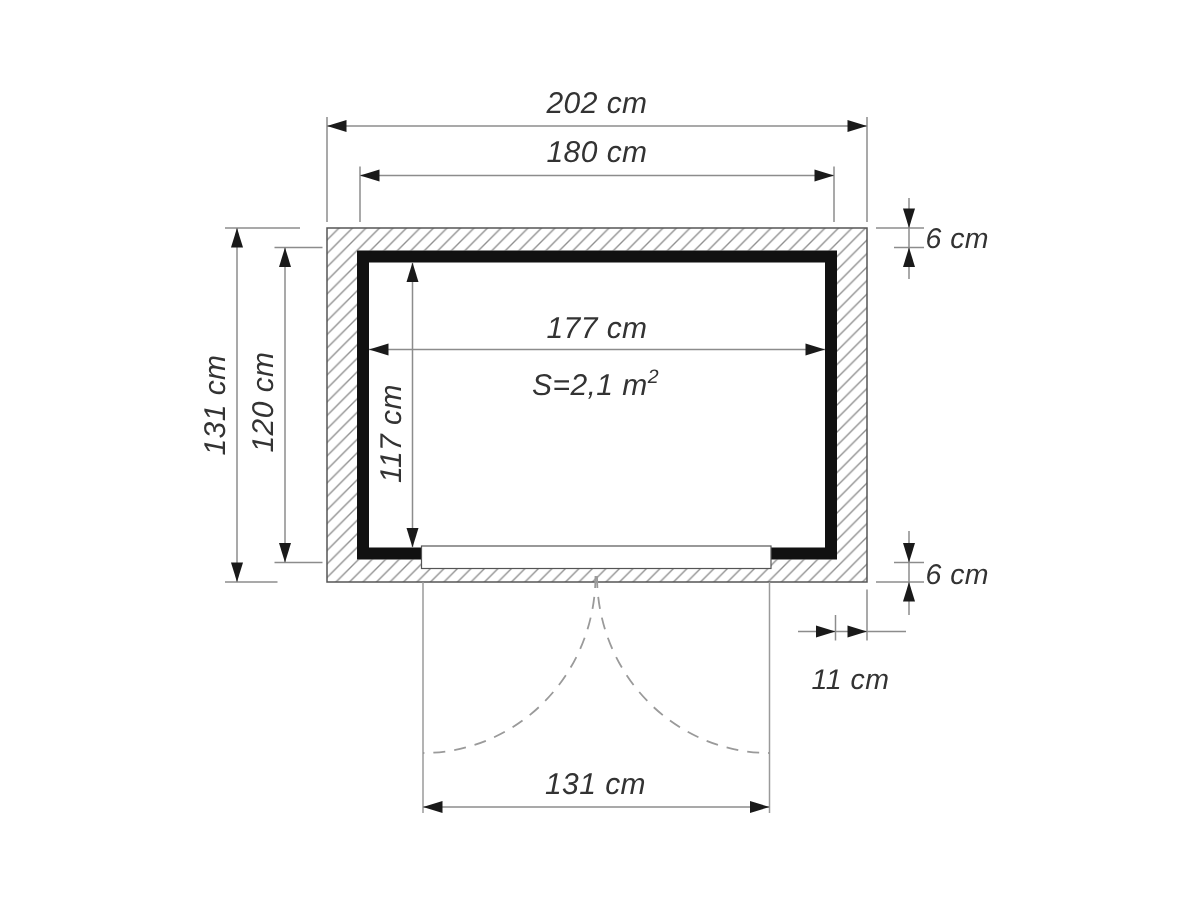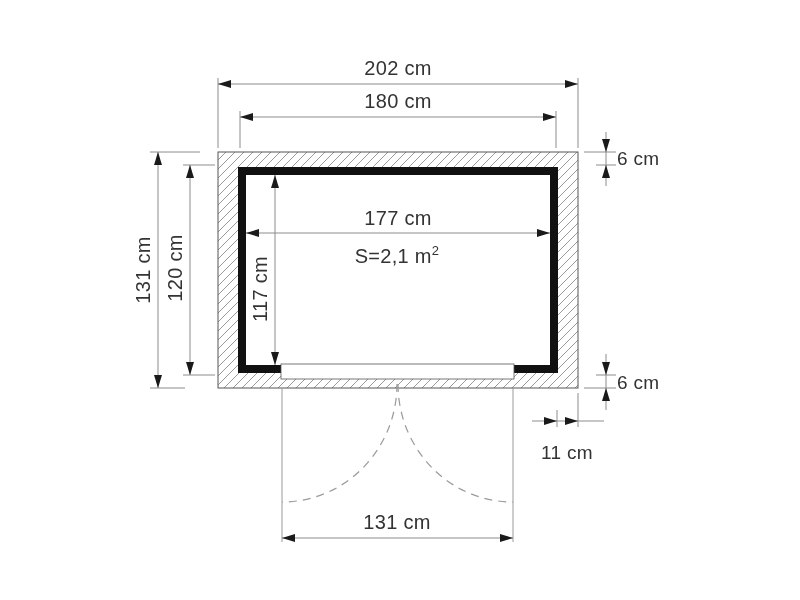--- a/index.html
+++ b/index.html
@@ -8,20 +8,21 @@
     background: #ffffff;
     width: 800px;
     height: 600px;
     overflow: hidden;
   }
   .stage {
     position: relative;
     width: 676px;
     height: 600px;
     background: #ffffff;
+    font-style: italic;
   }
   svg text {
     font-family: "Liberation Sans", sans-serif;
     font-size: 20px;
     fill: #333333;
     letter-spacing: 0.3px;
   }
   .t-small { font-size: 19px; }
   .t-sup { font-size: 13px; }
   .dim-line, .ext-line {

